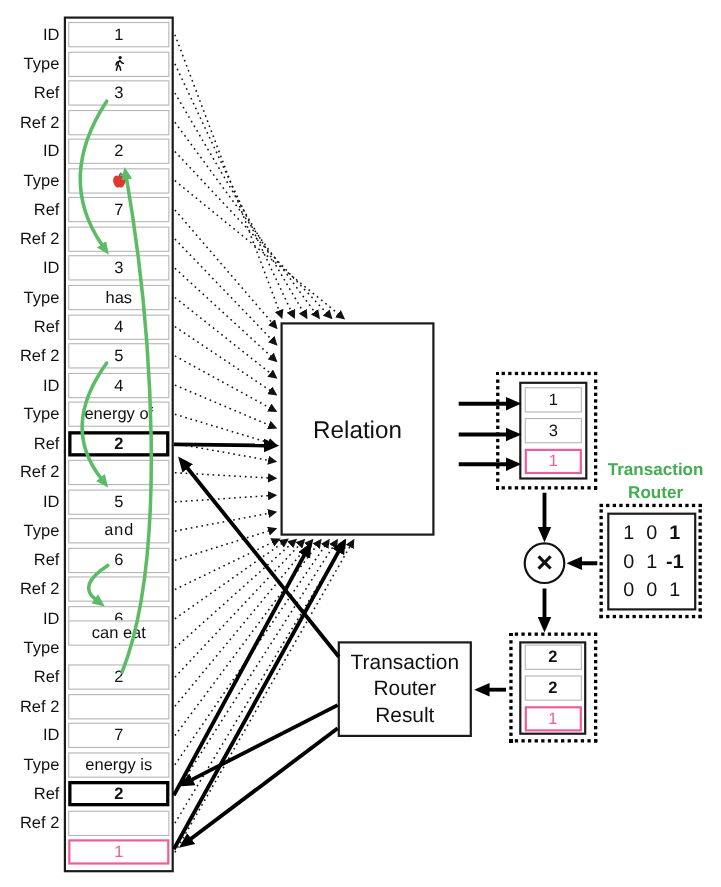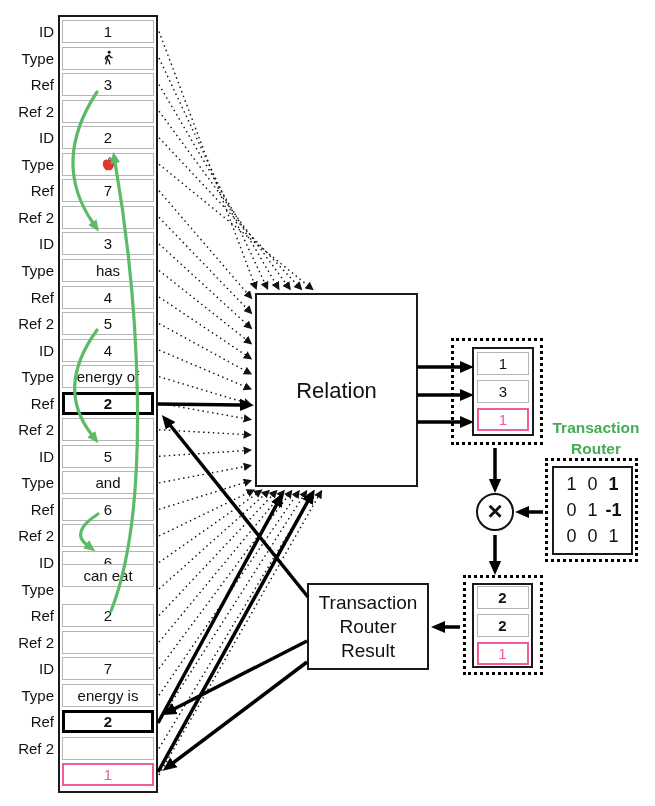--- a/index.html
+++ b/index.html
@@ -20,21 +20,21 @@
   #m-green path{fill:var(--green-arrow);}
   
   .mem-frame{position:absolute;left:58px;top:15px;width:100px;height:778px;border:2.5px solid #1a1a1a;box-sizing:border-box;background:#fff;z-index:1;}
   .mem-cell{position:absolute;left:62px;width:92px;height:23px;box-sizing:border-box;background:#fff;border:1.5px solid #b5b5b5;display:flex;align-items:center;justify-content:center;font-size:15px;z-index:2;}
   .mem-cell.hl-bold{border:3px solid #000;font-weight:bold;}
   .hl-pink{border:2px solid var(--pink) !important;color:var(--pink);}
   .row-label{position:absolute;left:0;width:54px;height:23px;line-height:23px;text-align:right;font-size:15px;z-index:2;}
   
   .box-solid{position:absolute;box-sizing:border-box;border:2px solid #1a1a1a;background:#fff;z-index:3;}
   .box-dotted{position:absolute;box-sizing:border-box;border:3px dotted #000;background:#fff;z-index:2;}
-  .ri{left:255px;top:293px;width:163px;height:194px;display:flex;flex-direction:column;align-items:center;justify-content:center;text-align:center;font-size:22px;line-height:29px;}
+  .ri{left:255px;top:293px;width:140px;height:194px;display:flex;flex-direction:column;align-items:center;justify-content:center;text-align:center;font-size:22px;line-height:29px;}
   .router{left:307px;top:583px;width:122px;height:87px;display:flex;flex-direction:column;align-items:center;justify-content:center;text-align:center;font-size:19px;line-height:24px;}
   
   .ov-dotted{left:451px;top:338px;width:92px;height:107px;}
   .ov-inner{left:472px;top:347px;width:62px;height:89px;}
   .rv-dotted{left:463px;top:575px;width:80px;height:100px;}
   .rv-inner{left:472px;top:583px;width:61px;height:85px;}
   .vec-inner{display:flex;flex-direction:column;gap:5px;align-items:center;justify-content:center;}
   .vec-cell{width:52px;height:23px;box-sizing:border-box;border:1.5px solid #b5b5b5;background:#fff;display:flex;align-items:center;justify-content:center;font-size:15px;}
   .vec-cell.bold{font-weight:bold;}
   
@@ -158,21 +158,21 @@
       <div class="mem-cell" style="top: 338.6px;">4</div>
       <div class="row-label" style="top: 365.15px;">Type</div>
       <div class="mem-cell" style="top: 365.15px;">energy of</div>
       <div class="row-label" style="top: 391.7px;">Ref</div>
       <div class="mem-cell hl-bold" style="top: 391.7px;">2</div>
       <div class="row-label" style="top: 418.25px;">Ref 2</div>
       <div class="mem-cell" style="top: 418.25px;"></div>
       <div class="row-label" style="top: 444.8px;">ID</div>
       <div class="mem-cell" style="top: 444.8px;">5</div>
       <div class="row-label" style="top: 471.35px;">Type</div>
-      <div class="mem-cell" style="top: 471.35px;">and</div>
+      <div class="mem-cell" style="top: 471.35px; font-family: Liberation Mono, monospace;">and</div>
       <div class="row-label" style="top: 497.9px;">Ref</div>
       <div class="mem-cell" style="top: 497.9px;">6</div>
       <div class="row-label" style="top: 524.45px;">Ref 2</div>
       <div class="mem-cell" style="top: 524.45px;"></div>
       <div class="row-label" style="top: 551px;">ID</div>
       <div class="mem-cell" style="top: 551px;">6</div>
       <div class="row-label" style="top: 577.55px;">Type</div>
       <div class="mem-cell" style="top: 564px;">can eat</div>
       <div class="row-label" style="top: 604.1px;">Ref</div>
       <div class="mem-cell" style="top: 604.1px;">2</div>

